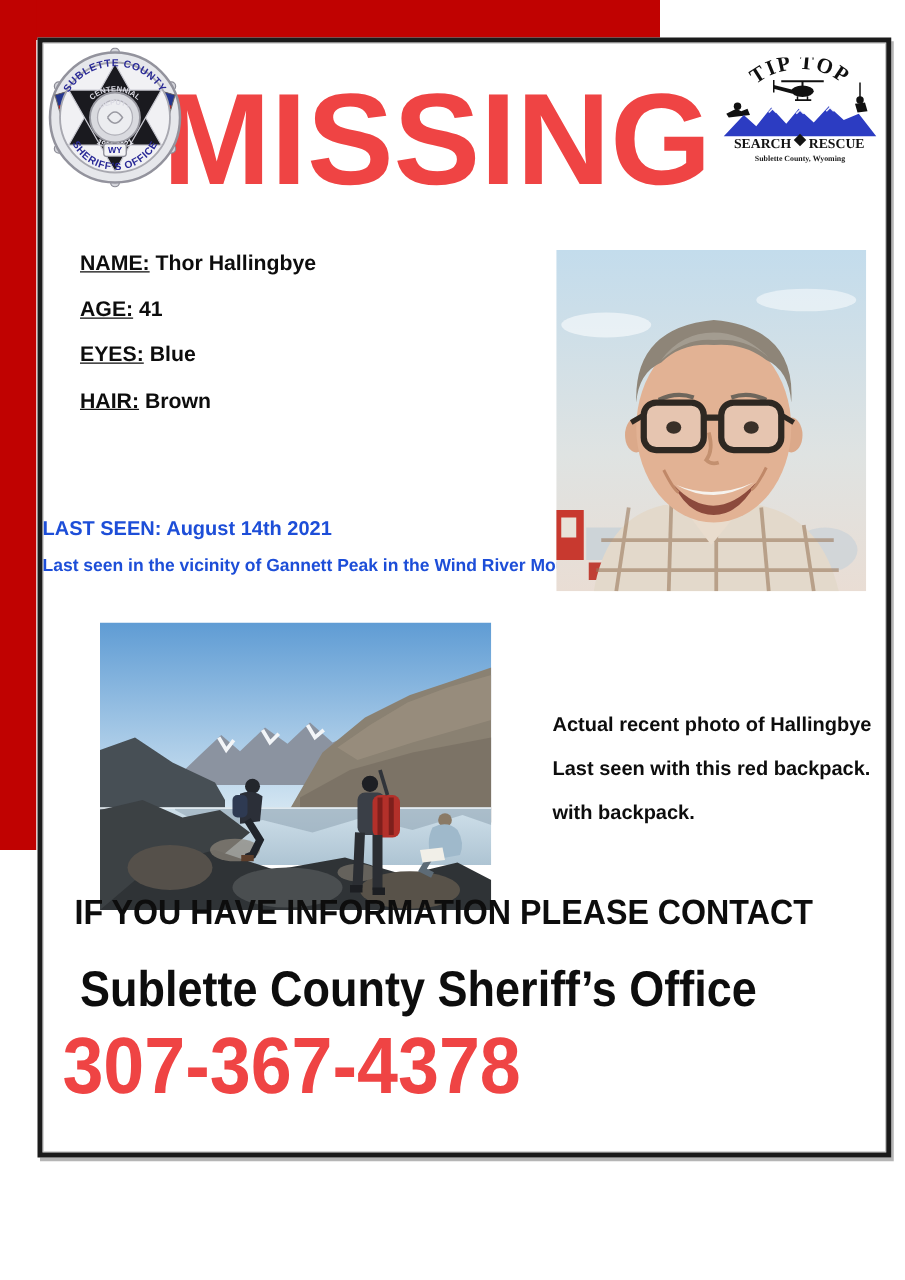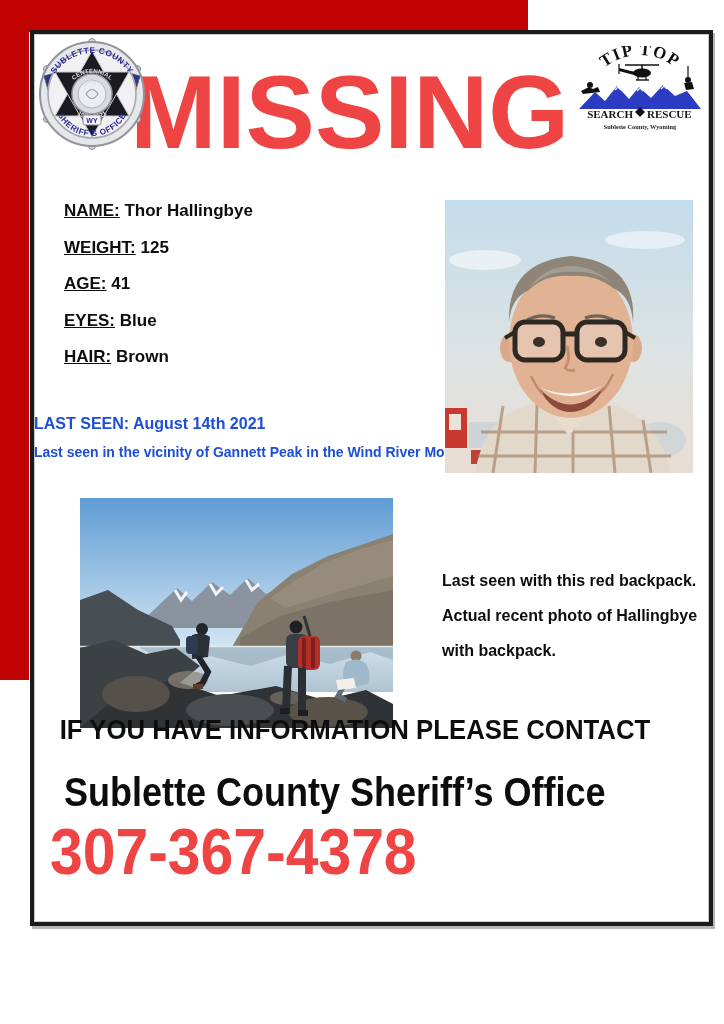--- a/index.html
+++ b/index.html
@@ -141,21 +141,20 @@
       <polygon points="4,63 20,46 30,55 42,40 54,53 64,41 76,52 88,39 100,50 112,45 126,63" fill="#2c3cc2"></polygon>
       <path d="M40,44 l3,-3 l3,3 M62,45 l3,-3 l3,3 M86,43 l3,-3 l3,3" stroke="#fff" stroke-width="1.4" fill="none" opacity=".9"></path>
       <text class="serif" x="58" y="72" font-size="11" font-weight="bold" fill="#141414" text-anchor="end">SEARCH</text>
       <path d="M65,61 l5,5 l-5,5 l-5,-5 Z" fill="#141414"></path>
       <text class="serif" x="72" y="72" font-size="11" font-weight="bold" fill="#141414" text-anchor="start">RESCUE</text>
       <text class="serif" x="65" y="83" font-size="6.3" font-weight="bold" fill="#1a1a1a" text-anchor="middle">Sublette County, Wyoming</text>
     </svg>
 
     <div class="fields">
       <div><span class="lbl">NAME:</span> <span>Thor Hallingbye</span></div>
-      <div><span class="lbl">WEIGHT:</span> <span>125</span></div>
       <div><span class="lbl">AGE:</span> <span>41</span></div>
       <div><span class="lbl">EYES:</span> <span>Blue</span></div>
       <div><span class="lbl">HAIR:</span> <span>Brown</span></div>
     </div>
 
     <div class="lastseen">
       <div class="ls-title">LAST SEEN: August 14th 2021</div>
       <div class="ls-line">Last seen in the vicinity of Gannett Peak in the Wind River Mountain</div>
     </div>
 
@@ -274,22 +273,22 @@
 
       <g>
         <circle cx="276" cy="158" r="5.5" fill="#8a7a66"></circle>
         <path d="M266,164 q12,-6 20,2 q6,10 2,20 l-22,4 q-6,-14 0,-26 Z" fill="#9fb9cb"></path>
         <path d="M264,188 l-6,10 l8,4" stroke="#5d6b76" stroke-width="5" fill="none"></path>
         <polygon points="256,182 274,180 276,190 258,192" fill="#f1efe8"></polygon>
       </g>
     </svg>
 
     <div class="note">
+      <div>Actual recent photo of Hallingbye</div>
       <div>Last seen with this red backpack.</div>
-      <div>Actual recent photo of Hallingbye</div>
       <div>with backpack.</div>
     </div>
 
     <div class="contact">
       <div class="prompt"><span>IF YOU HAVE INFORMATION PLEASE CONTACT</span></div>
       <div class="agency"><span>Sublette County Sheriff’s Office</span></div>
       <div class="phone"><span>307-367-4378</span></div>
     </div>
 
   </div>

